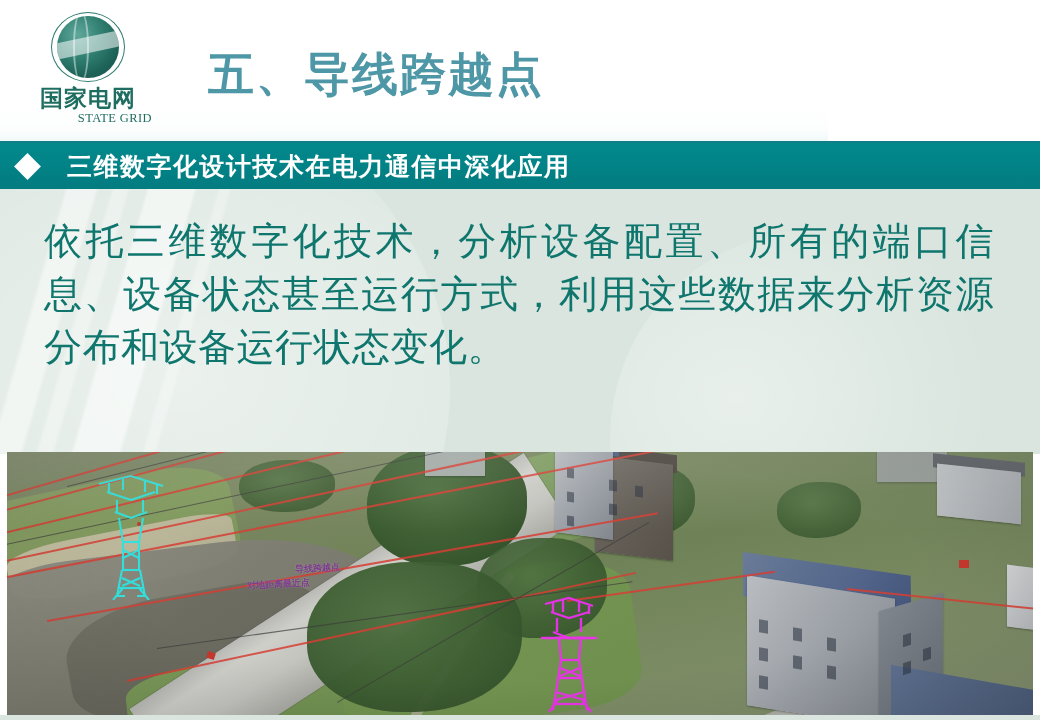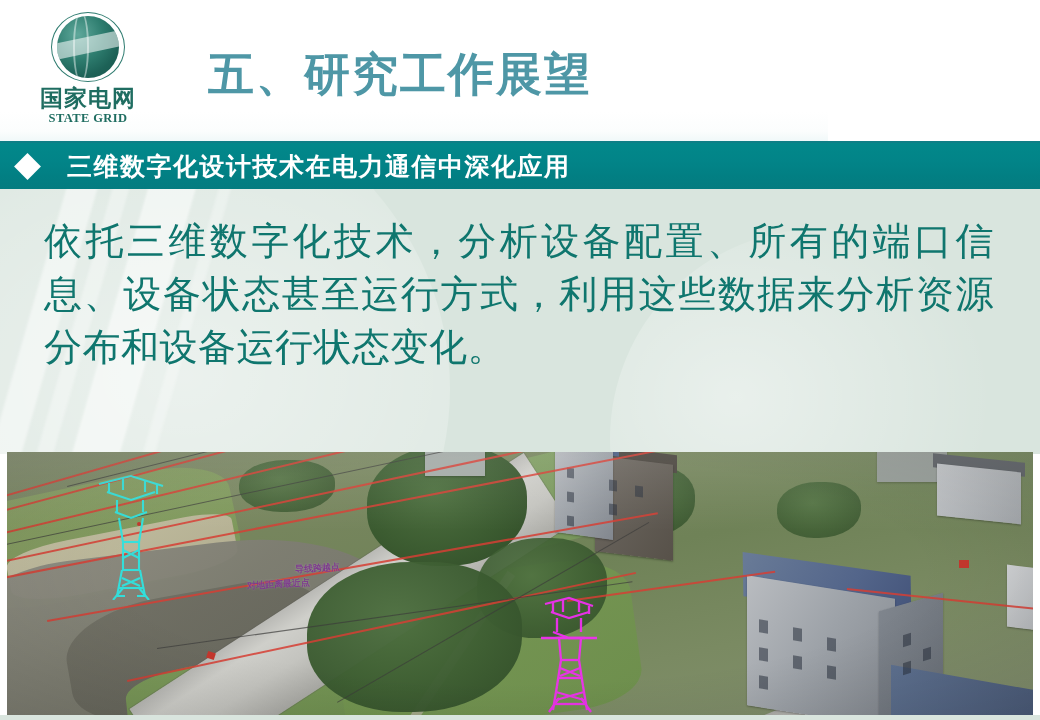--- a/index.html
+++ b/index.html
@@ -86,23 +86,23 @@
     text-align: center;
     font-size: 23px;
     font-weight: bold;
     color: #1f6d61;
     letter-spacing: 1px;
     line-height: 26px;
     margin-top: 1px;
     font-family: "DejaVu Sans", sans-serif;
   }
   .logo-en {
-    text-align: center;
+    text-align: right;
     font-size: 12.5px;
-    font-weight: bold;
+    font-weight: normal;
     color: #1f6d61;
     letter-spacing: 0.4px;
     line-height: 15px;
     font-family: "Liberation Serif", serif;
   }
 
   .slide-title {
     position: absolute;
     left: 208px; top: 46px;
     font-size: 46px;
@@ -402,21 +402,21 @@
 
     <div class="logo-block">
       <div class="logo-mark">
         <div class="logo-ring"></div>
         <div class="logo-globe"></div>
       </div>
       <div class="logo-cn">国家电网</div>
       <div class="logo-en">STATE GRID</div>
     </div>
 
-    <div class="slide-title">五、研究工作展望</div>
+    <div class="slide-title">五、导线跨越点</div>
   </div>
   <div class="header-rule"></div>
 
   <div class="banner">
     <div class="banner-diamond"></div>
     <div class="banner-text">三维数字化设计技术在电力通信中深化应用</div>
   </div>
 
   <div class="body-area">
     <div class="bg-swirl"></div>

